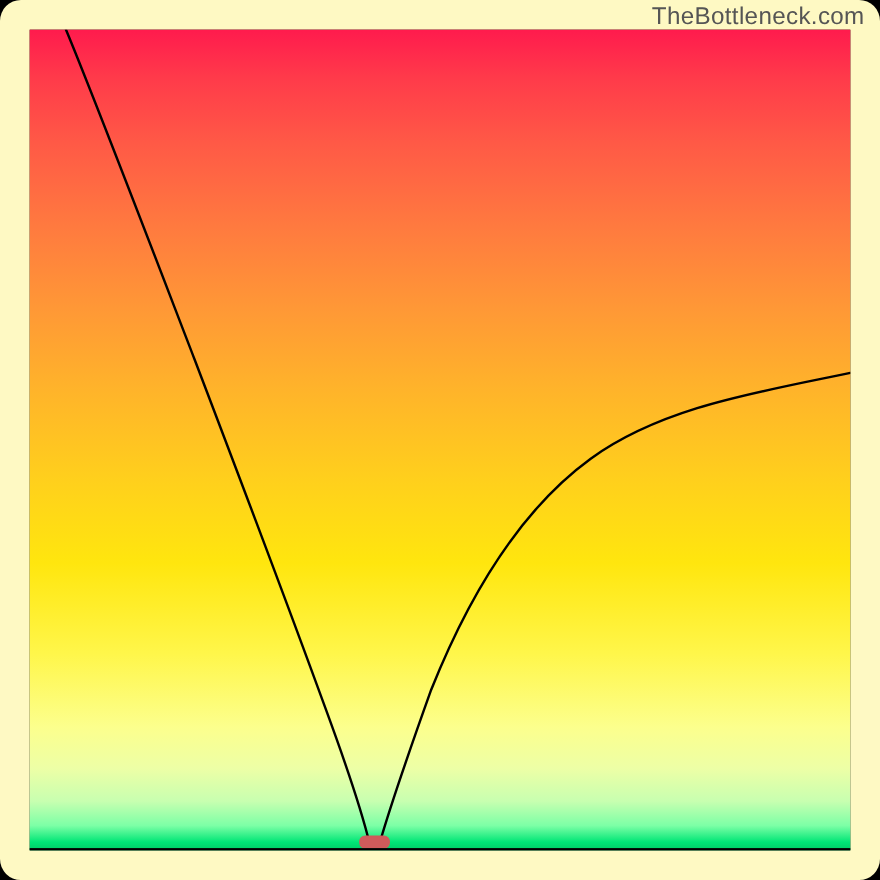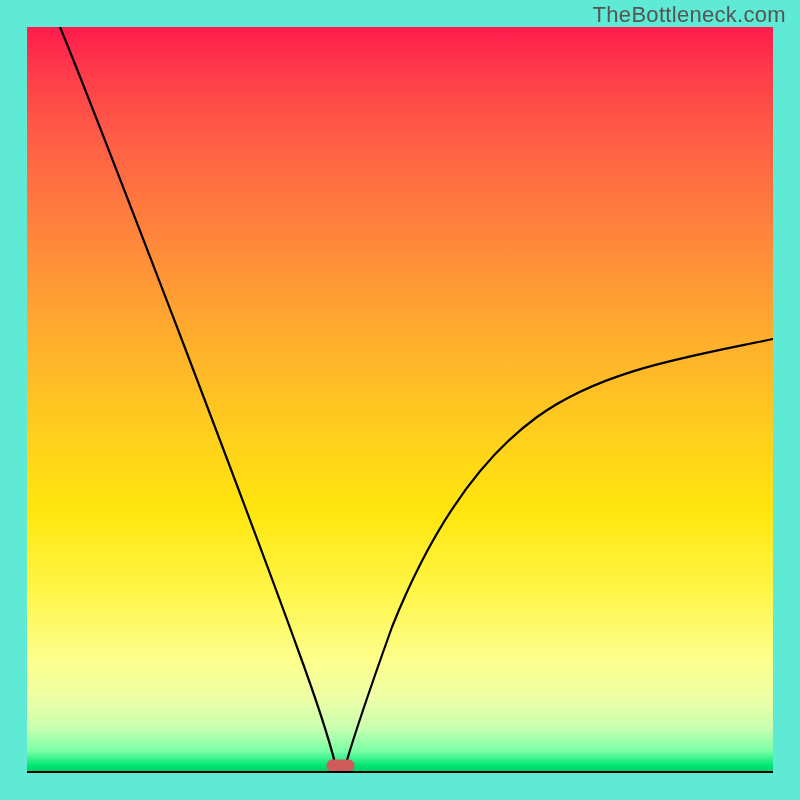--- a/index.html
+++ b/index.html
@@ -10,21 +10,22 @@
     background: #000;
     font-family: Arial, Helvetica, sans-serif;
     overflow: hidden;
   }
   .frame {
     position: absolute;
     left: 0;
     top: 0;
     width: 800px;
     height: 800px;
-    background: #5eead4;
+    background: #fef9c3;
+    border-radius: 19px;
   }
   .watermark {
     position: absolute;
     top: 2px;
     right: 14px;
     color: #555;
     font-size: 22px;
     letter-spacing: 0.3px;
     font-weight: 400;
     z-index: 10;

